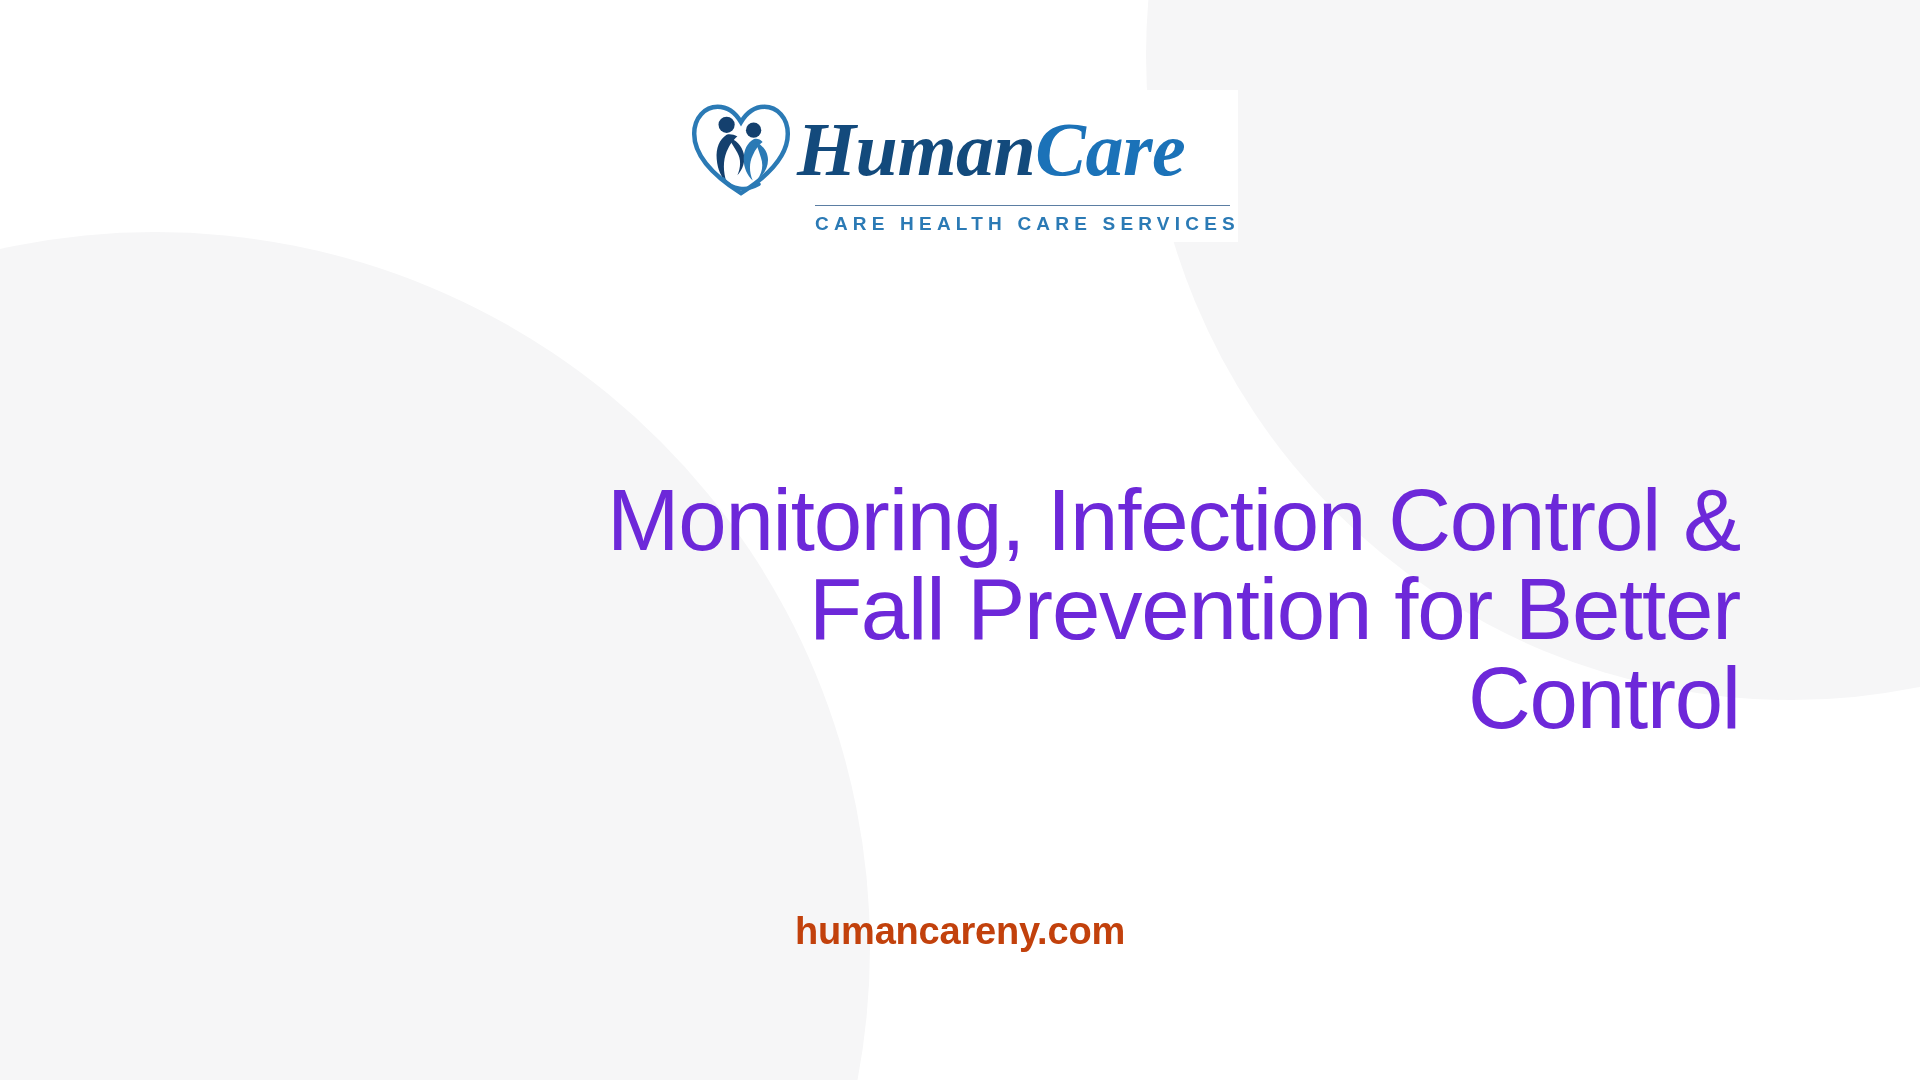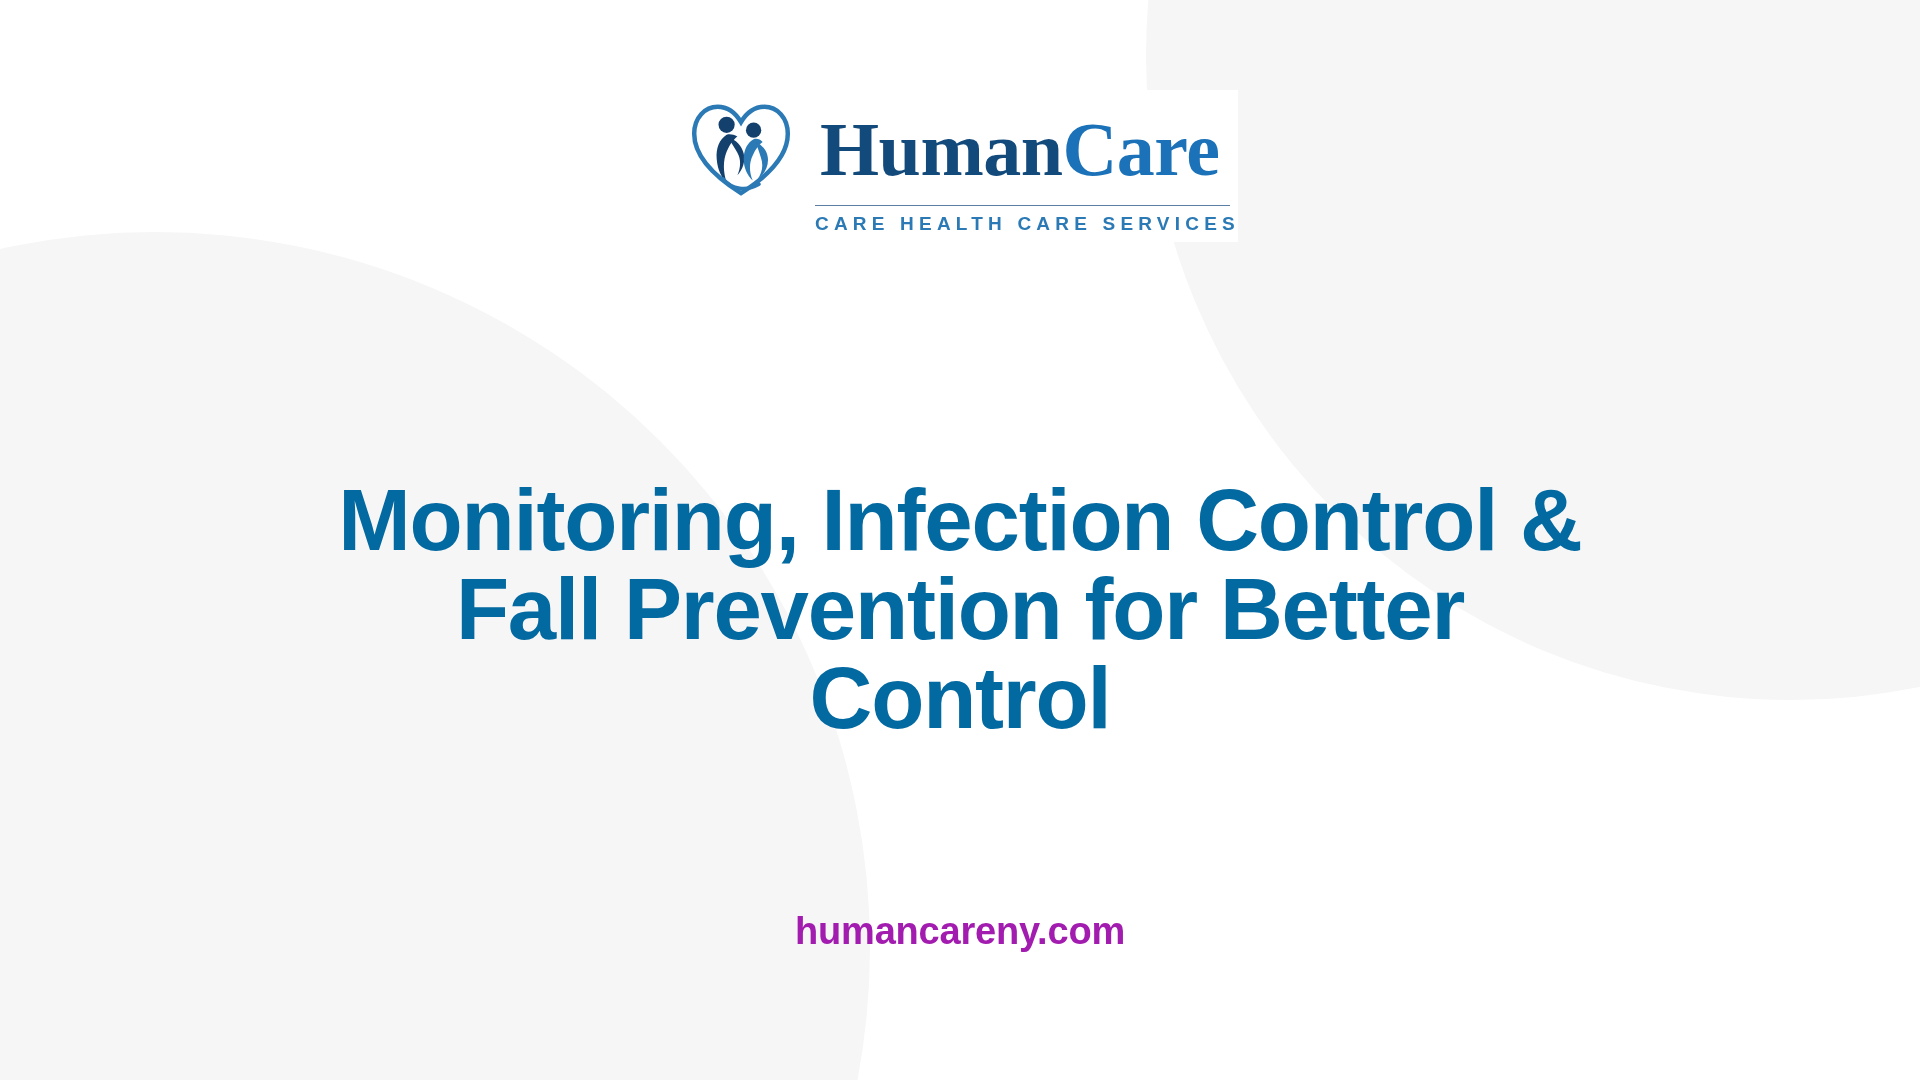--- a/index.html
+++ b/index.html
@@ -48,21 +48,22 @@
     background: #ffffff;
     display: flex;
     flex-direction: column;
     justify-content: center;
     box-sizing: border-box;
     padding: 4px 8px 6px 6px;
   }
   .logo-top {
     display: flex;
     align-items: center;
-    gap: 25px;
+    gap: 2px;
+    font-style: italic;
   }
   .logo-mark {
     flex: 0 0 auto;
     width: 108px;
     height: 108px;
     display: block;
   }
   .logo-wordmark {
     font-family: "Liberation Serif", serif;
     font-size: 76px;
@@ -90,37 +91,37 @@
     font-family: "Liberation Sans", sans-serif;
   }
 
   
   .headline {
     position: absolute;
     left: 50%;
     transform: translateX(-50%);
     top: 418px;
     width: 1560px;
-    text-align: center;
-    color: #0369a1;
+    text-align: right;
+    color: #6d28d9;
     font-size: 87px;
-    font-weight: 700;
+    font-weight: 400;
     line-height: 1.02;
     letter-spacing: -1.2px;
   }
   .headline .line { display: block; }
 
   
   .footer-url {
     position: absolute;
     left: 50%;
     transform: translateX(-50%);
     top: 910px;
     text-align: left;
-    color: #a21caf;
+    color: #c2410c;
     font-size: 38px;
     font-weight: 700;
     letter-spacing: -0.2px;
     white-space: nowrap;
   }
 </style>
 </head>
 <body>
 
 <div class="slide">

